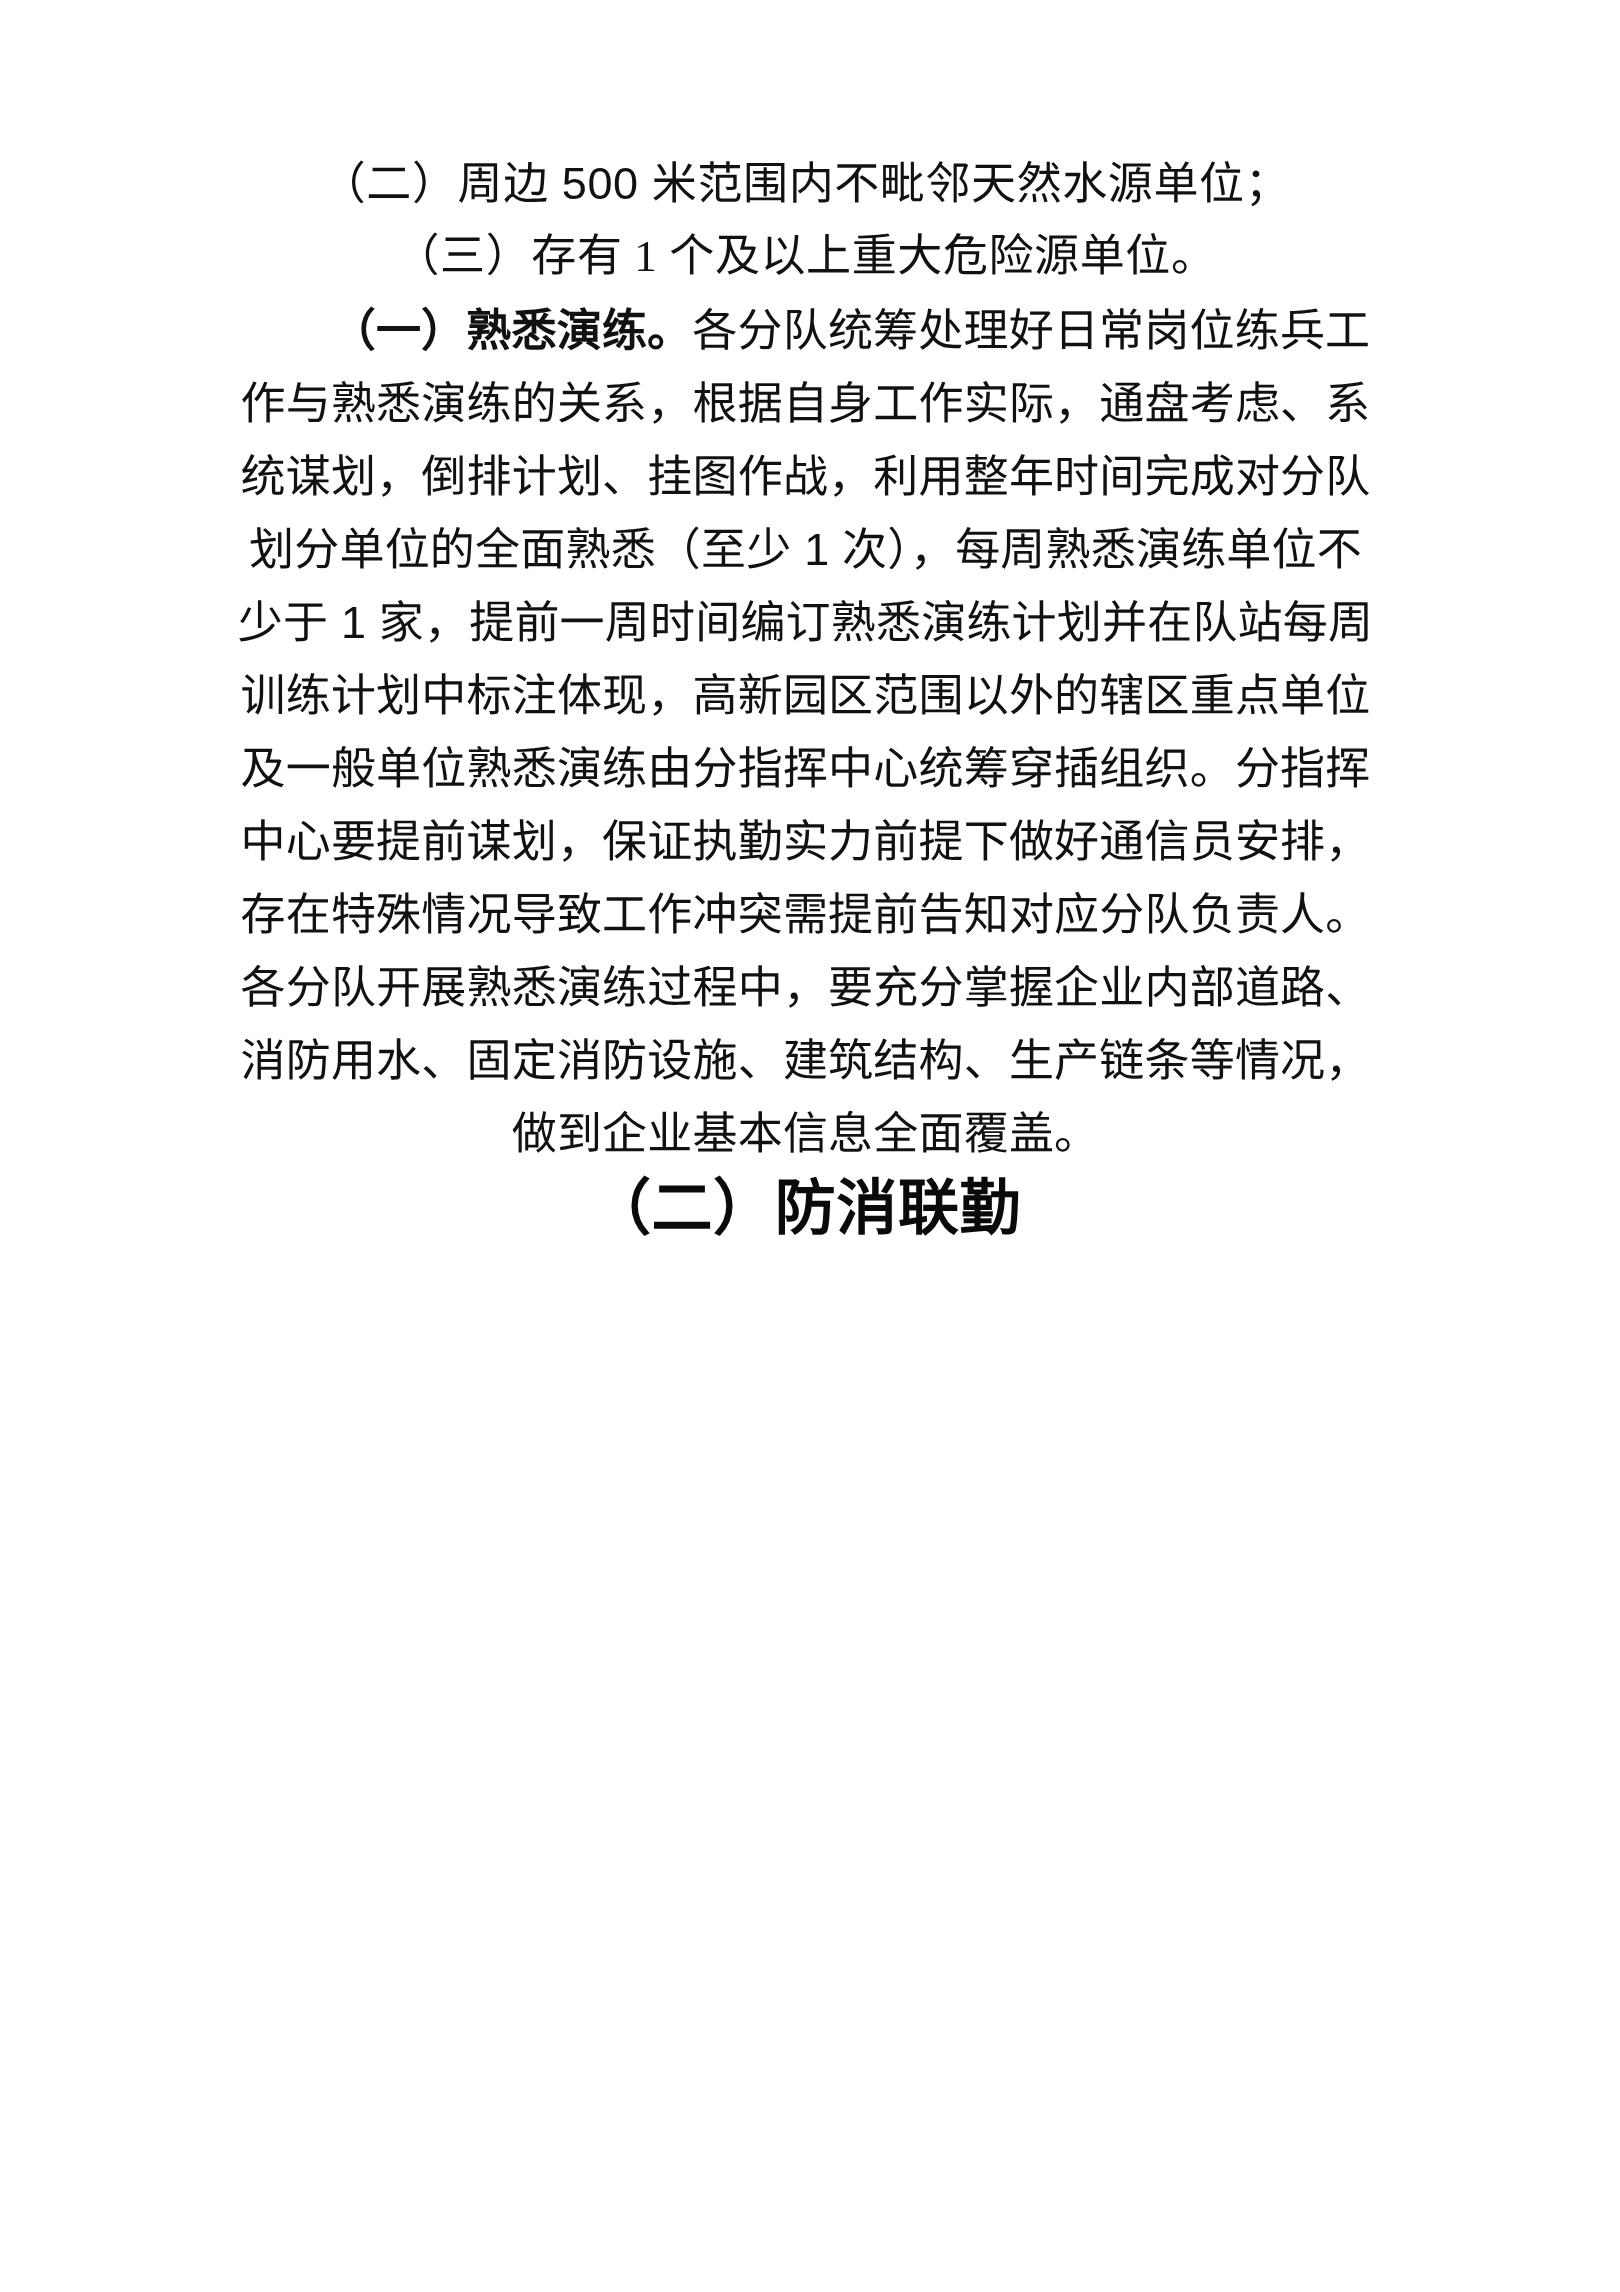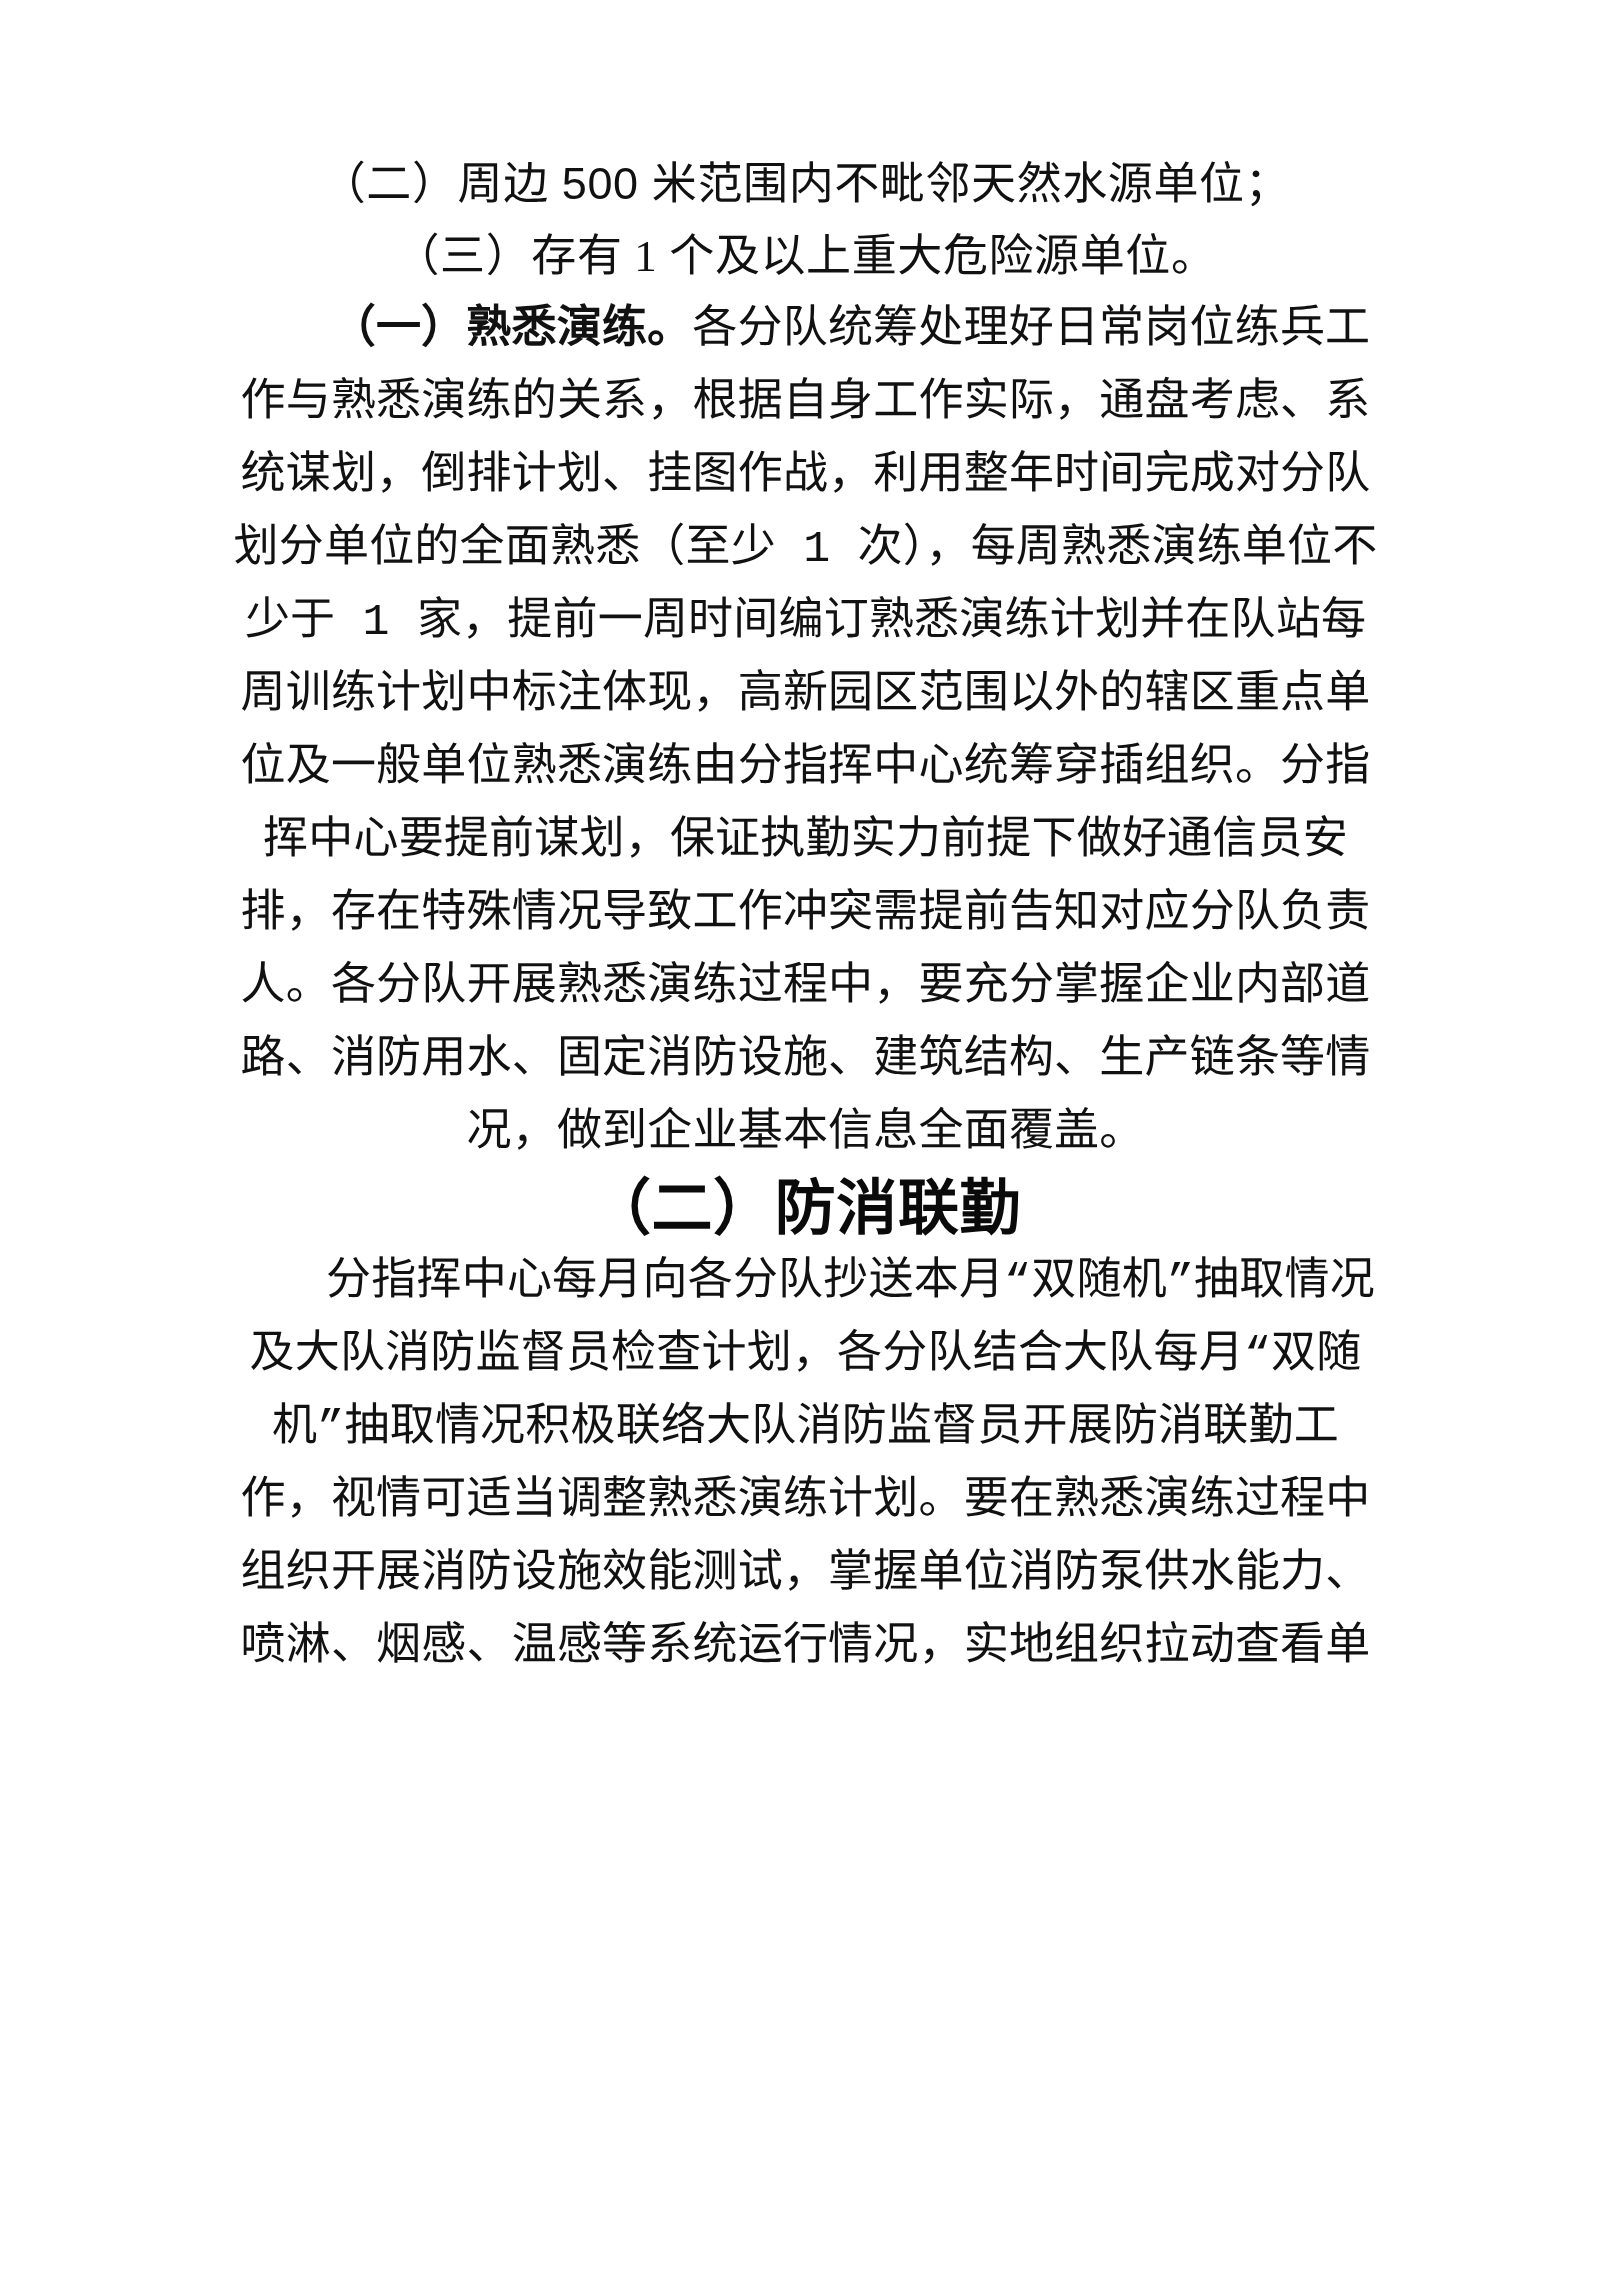--- a/index.html
+++ b/index.html
@@ -38,21 +38,20 @@
   }
   .para {
     font-size: 45px;
     line-height: 73px;
     letter-spacing: 0.2px;
     color: #111111;
     font-weight: 400;
     text-align: justify;
     text-justify: inter-character;
     margin: 0;
-    font-family: Liberation Mono, monospace;
   }
   .indent-2 {
     text-indent: 2em;
   }
   .lead-bold {
     font-weight: 700;
   }
   .heading-bold {
     font-size: 61px;
     line-height: 73px;
@@ -89,17 +88,16 @@
 
     <div class="doc-line blk" id="clause-2">（二）周边 500 米范围内不毗邻天然水源单位；</div>
 
     <div class="doc-line blk" id="clause-3">（三）存有 1 个及以上重大危险源单位。</div>
 
 
     <p class="para indent-2 blk" id="para-xixi"><span class="lead-bold">（一）熟悉演练。</span><span>各分队统筹处理好日常岗位练兵工作与熟悉演练的关系，根据自身工作实际，通盘考虑、系统谋划，倒排计划、挂图作战，利用整年时间完成对分队划分单位的全面熟悉（至少 1 次），每周熟悉演练单位不少于 1 家，提前一周时间编订熟悉演练计划并在队站每周训练计划中标注体现，高新园区范围以外的辖区重点单位及一般单位熟悉演练由分指挥中心统筹穿插组织。分指挥中心要提前谋划，保证执勤实力前提下做好通信员安排，存在特殊情况导致工作冲突需提前告知对应分队负责人。各分队开展熟悉演练过程中，要充分掌握企业内部道路、消防用水、固定消防设施、建筑结构、生产链条等情况，做到企业基本信息全面覆盖。</span></p>
 
     <div class="heading-bold blk" id="heading-fangxiao">（二）防消联勤</div>
 
-    <p class="para indent-2 blk" id="para-fangxiao">分指挥中心每月向各分队抄送本月“双随机”抽取情况及大队消防监督员检查计划，各分队结合大队每月“双随机”抽取情况积极联络大队消防监督员开展防消联勤工作，视情可适当调整熟悉演练计划。要在熟悉演练过程中组织开展消防设施效能测试，掌握单位消防泵供水能力、喷淋、烟感、温感等系统运行情况，实地组织拉动查看单</p>
 
   </div>
 </div>
 
 
 </body></html>

